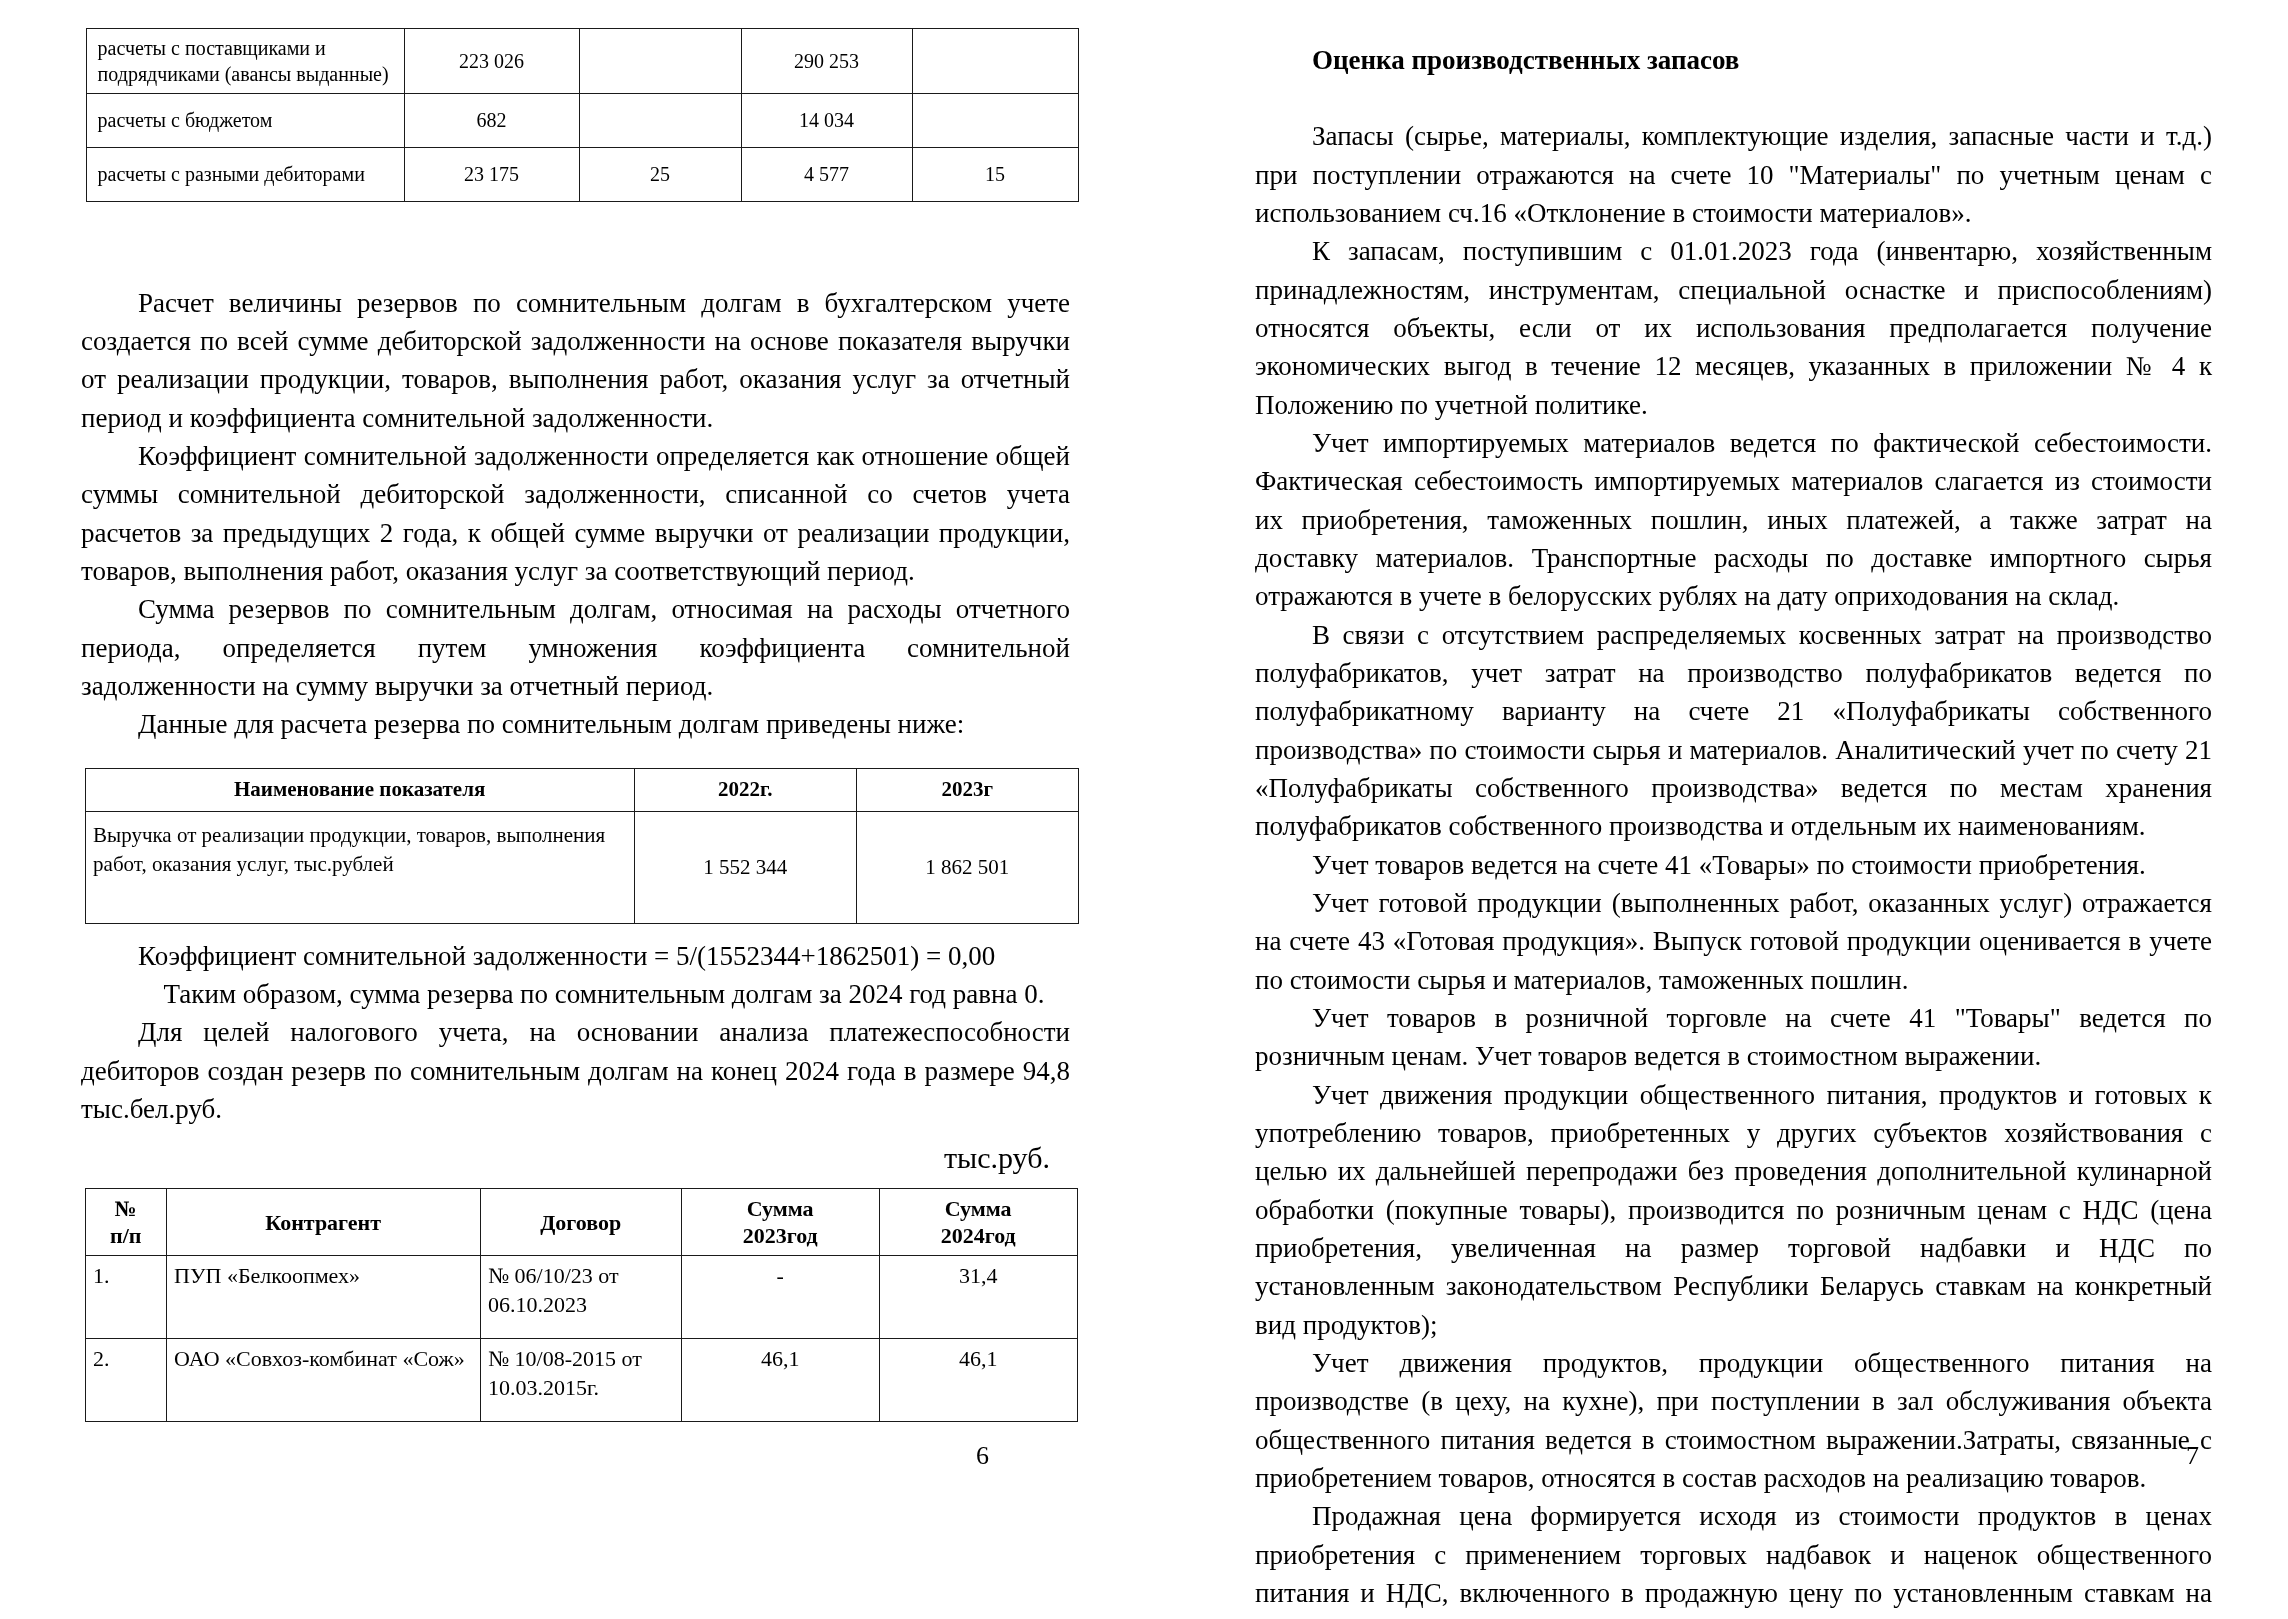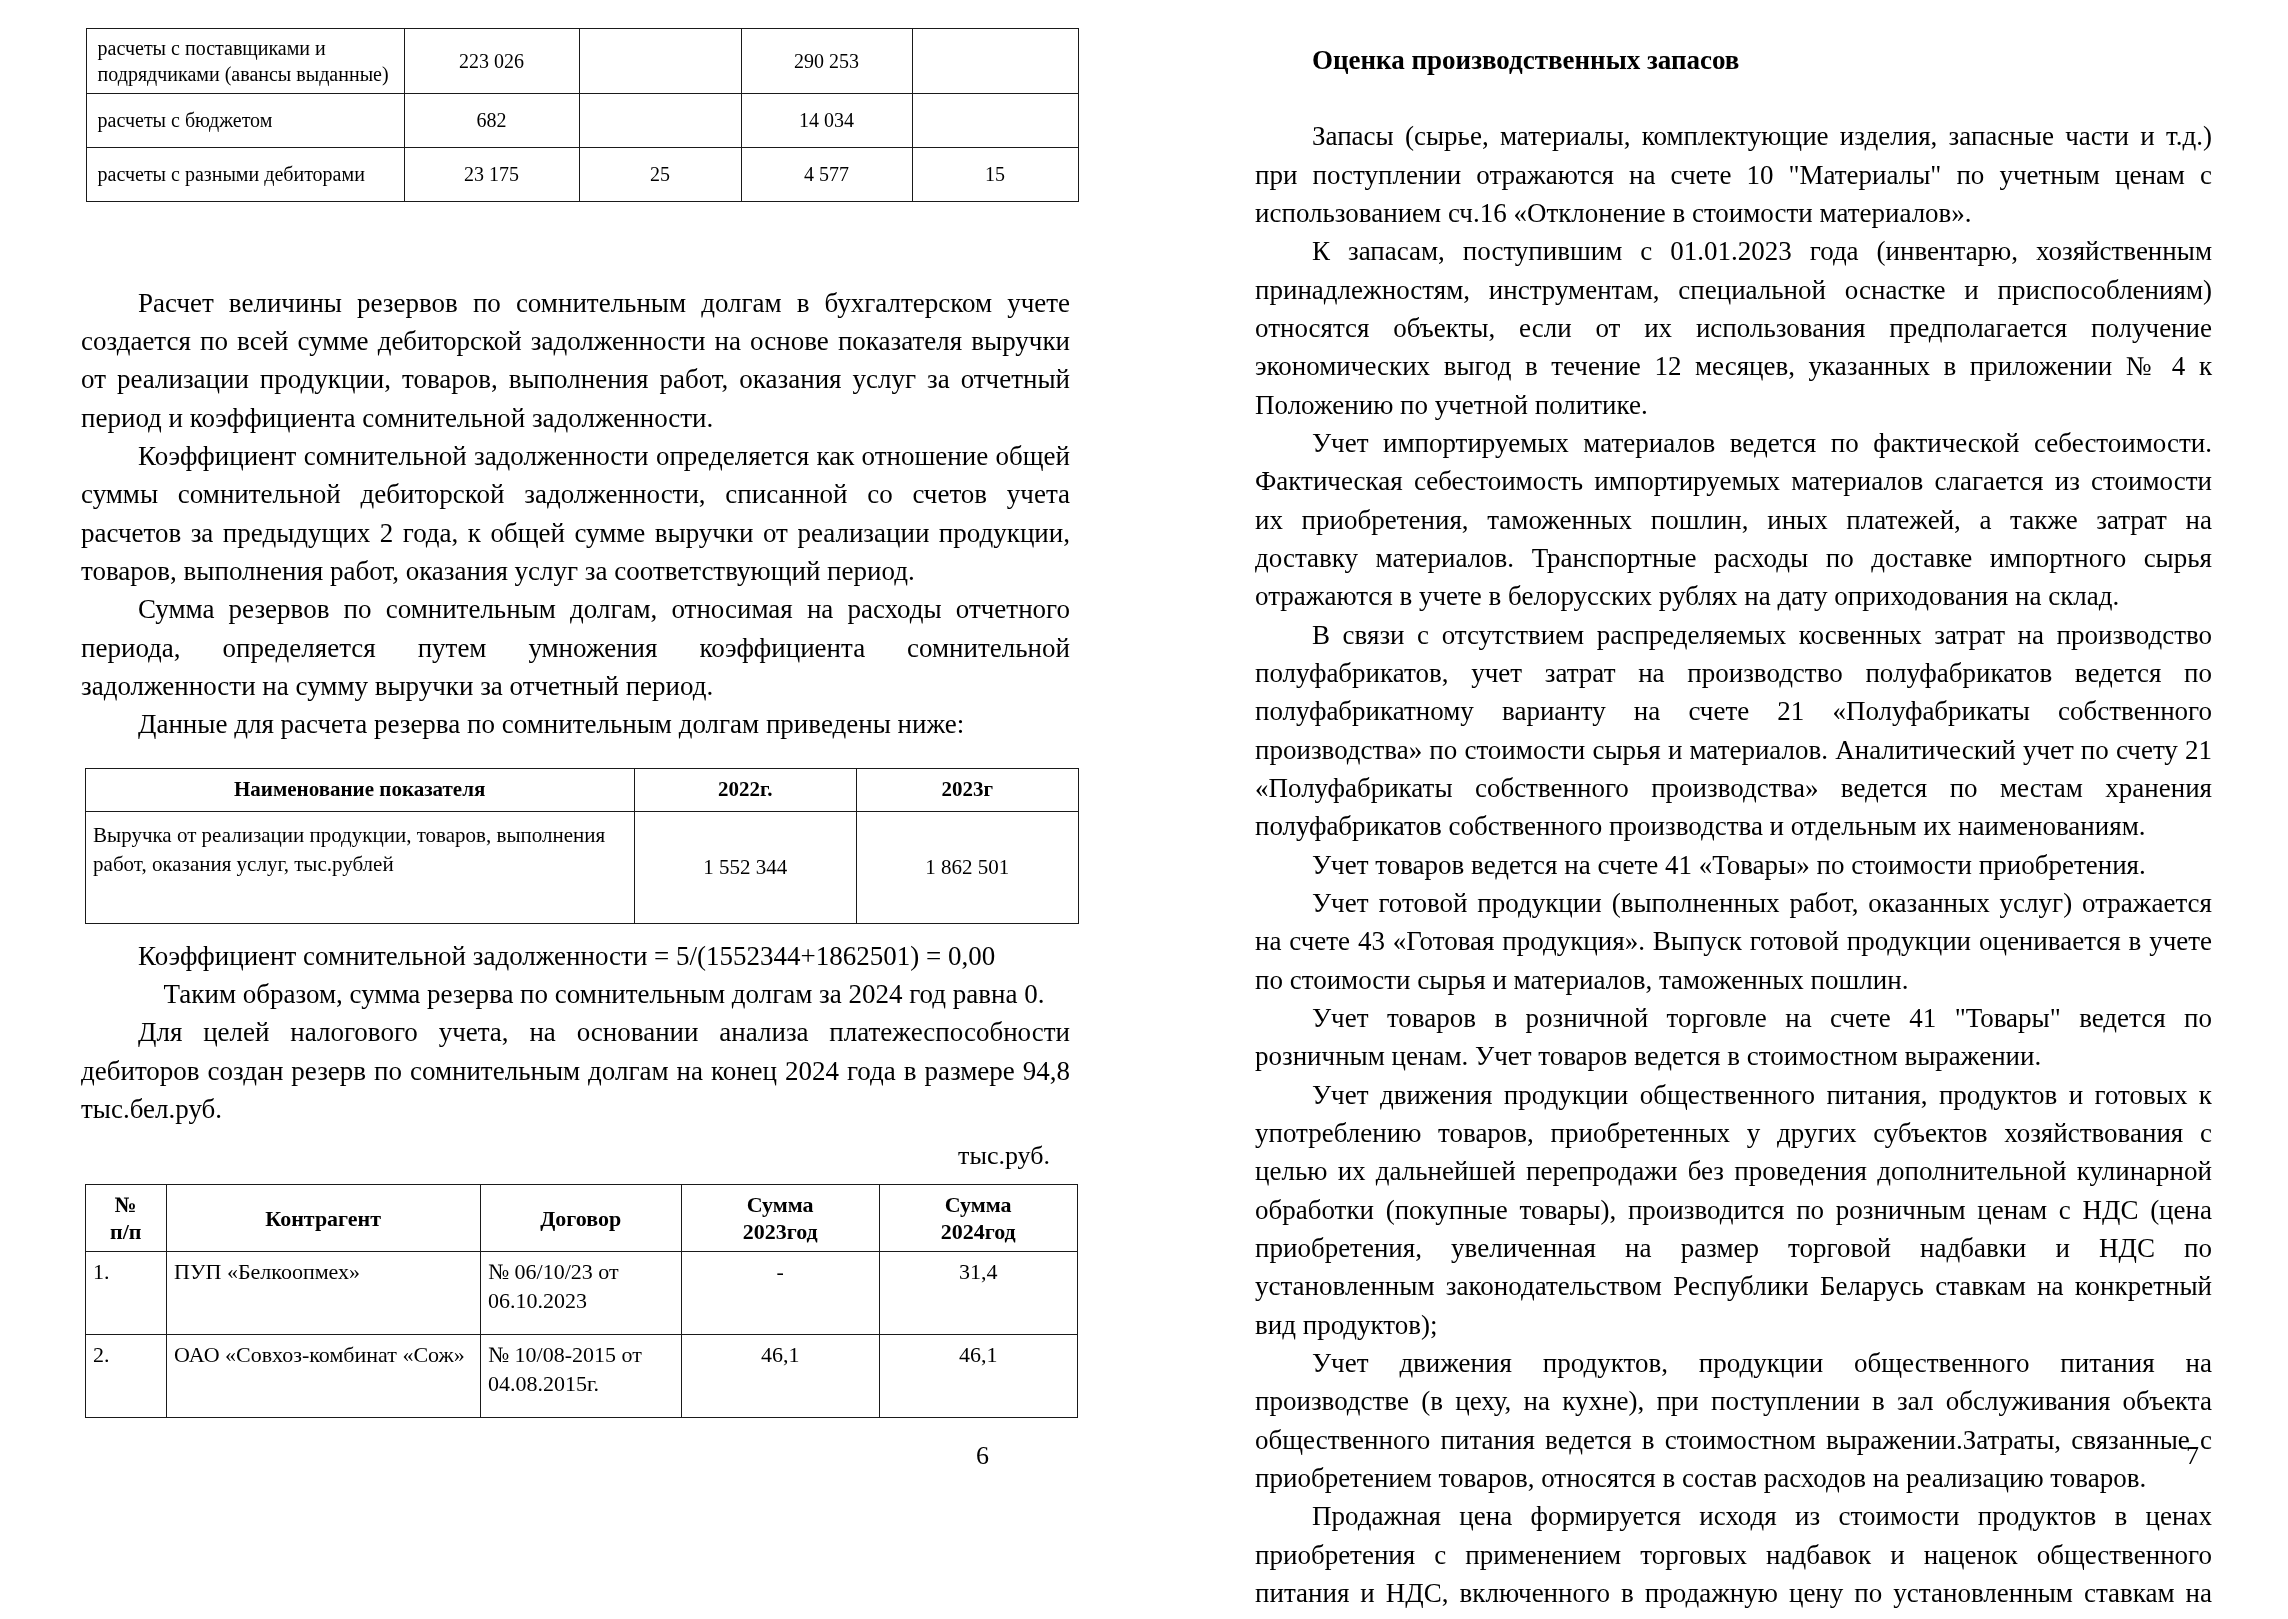--- a/index.html
+++ b/index.html
@@ -116,21 +116,21 @@
   }
   .tbl-indicators td.val {
     text-align: center;
     vertical-align: middle;
   }
   .tbl-indicators tr.r-tall td { height: 96px; }
   .tbl-indicators tr.r-tall2 td { height: 96px; }
 
   
   .units-caption {
-    font-size: 26px;
+    font-size: 30px;
     text-align: right;
     padding-right: 20px;
   }
 
   
   .tbl-contractors {
     width: 992px;
     margin-left: 3.7px;
   }
   .tbl-contractors col.c-no { width: 81px; }
@@ -294,21 +294,21 @@
             <span>06.10.2023</span>
           </td>
           <td class="c-sum">-</td>
           <td class="c-sum">31,4</td>
         </tr>
         <tr class="r-2line">
           <td class="c-no">2.</td>
           <td class="c-party">ОАО «Совхоз-комбинат «Сож»</td>
           <td class="c-contract">
             <span>№ 10/08-2015 от</span><br>
-            <span>04.08.2015г.</span>
+            <span>10.03.2015г.</span>
           </td>
           <td class="c-sum">46,1</td>
           <td class="c-sum">46,1</td>
         </tr>
 
       </tbody>
     </table>
 
     <div class="page-number">6</div>
   </div>

